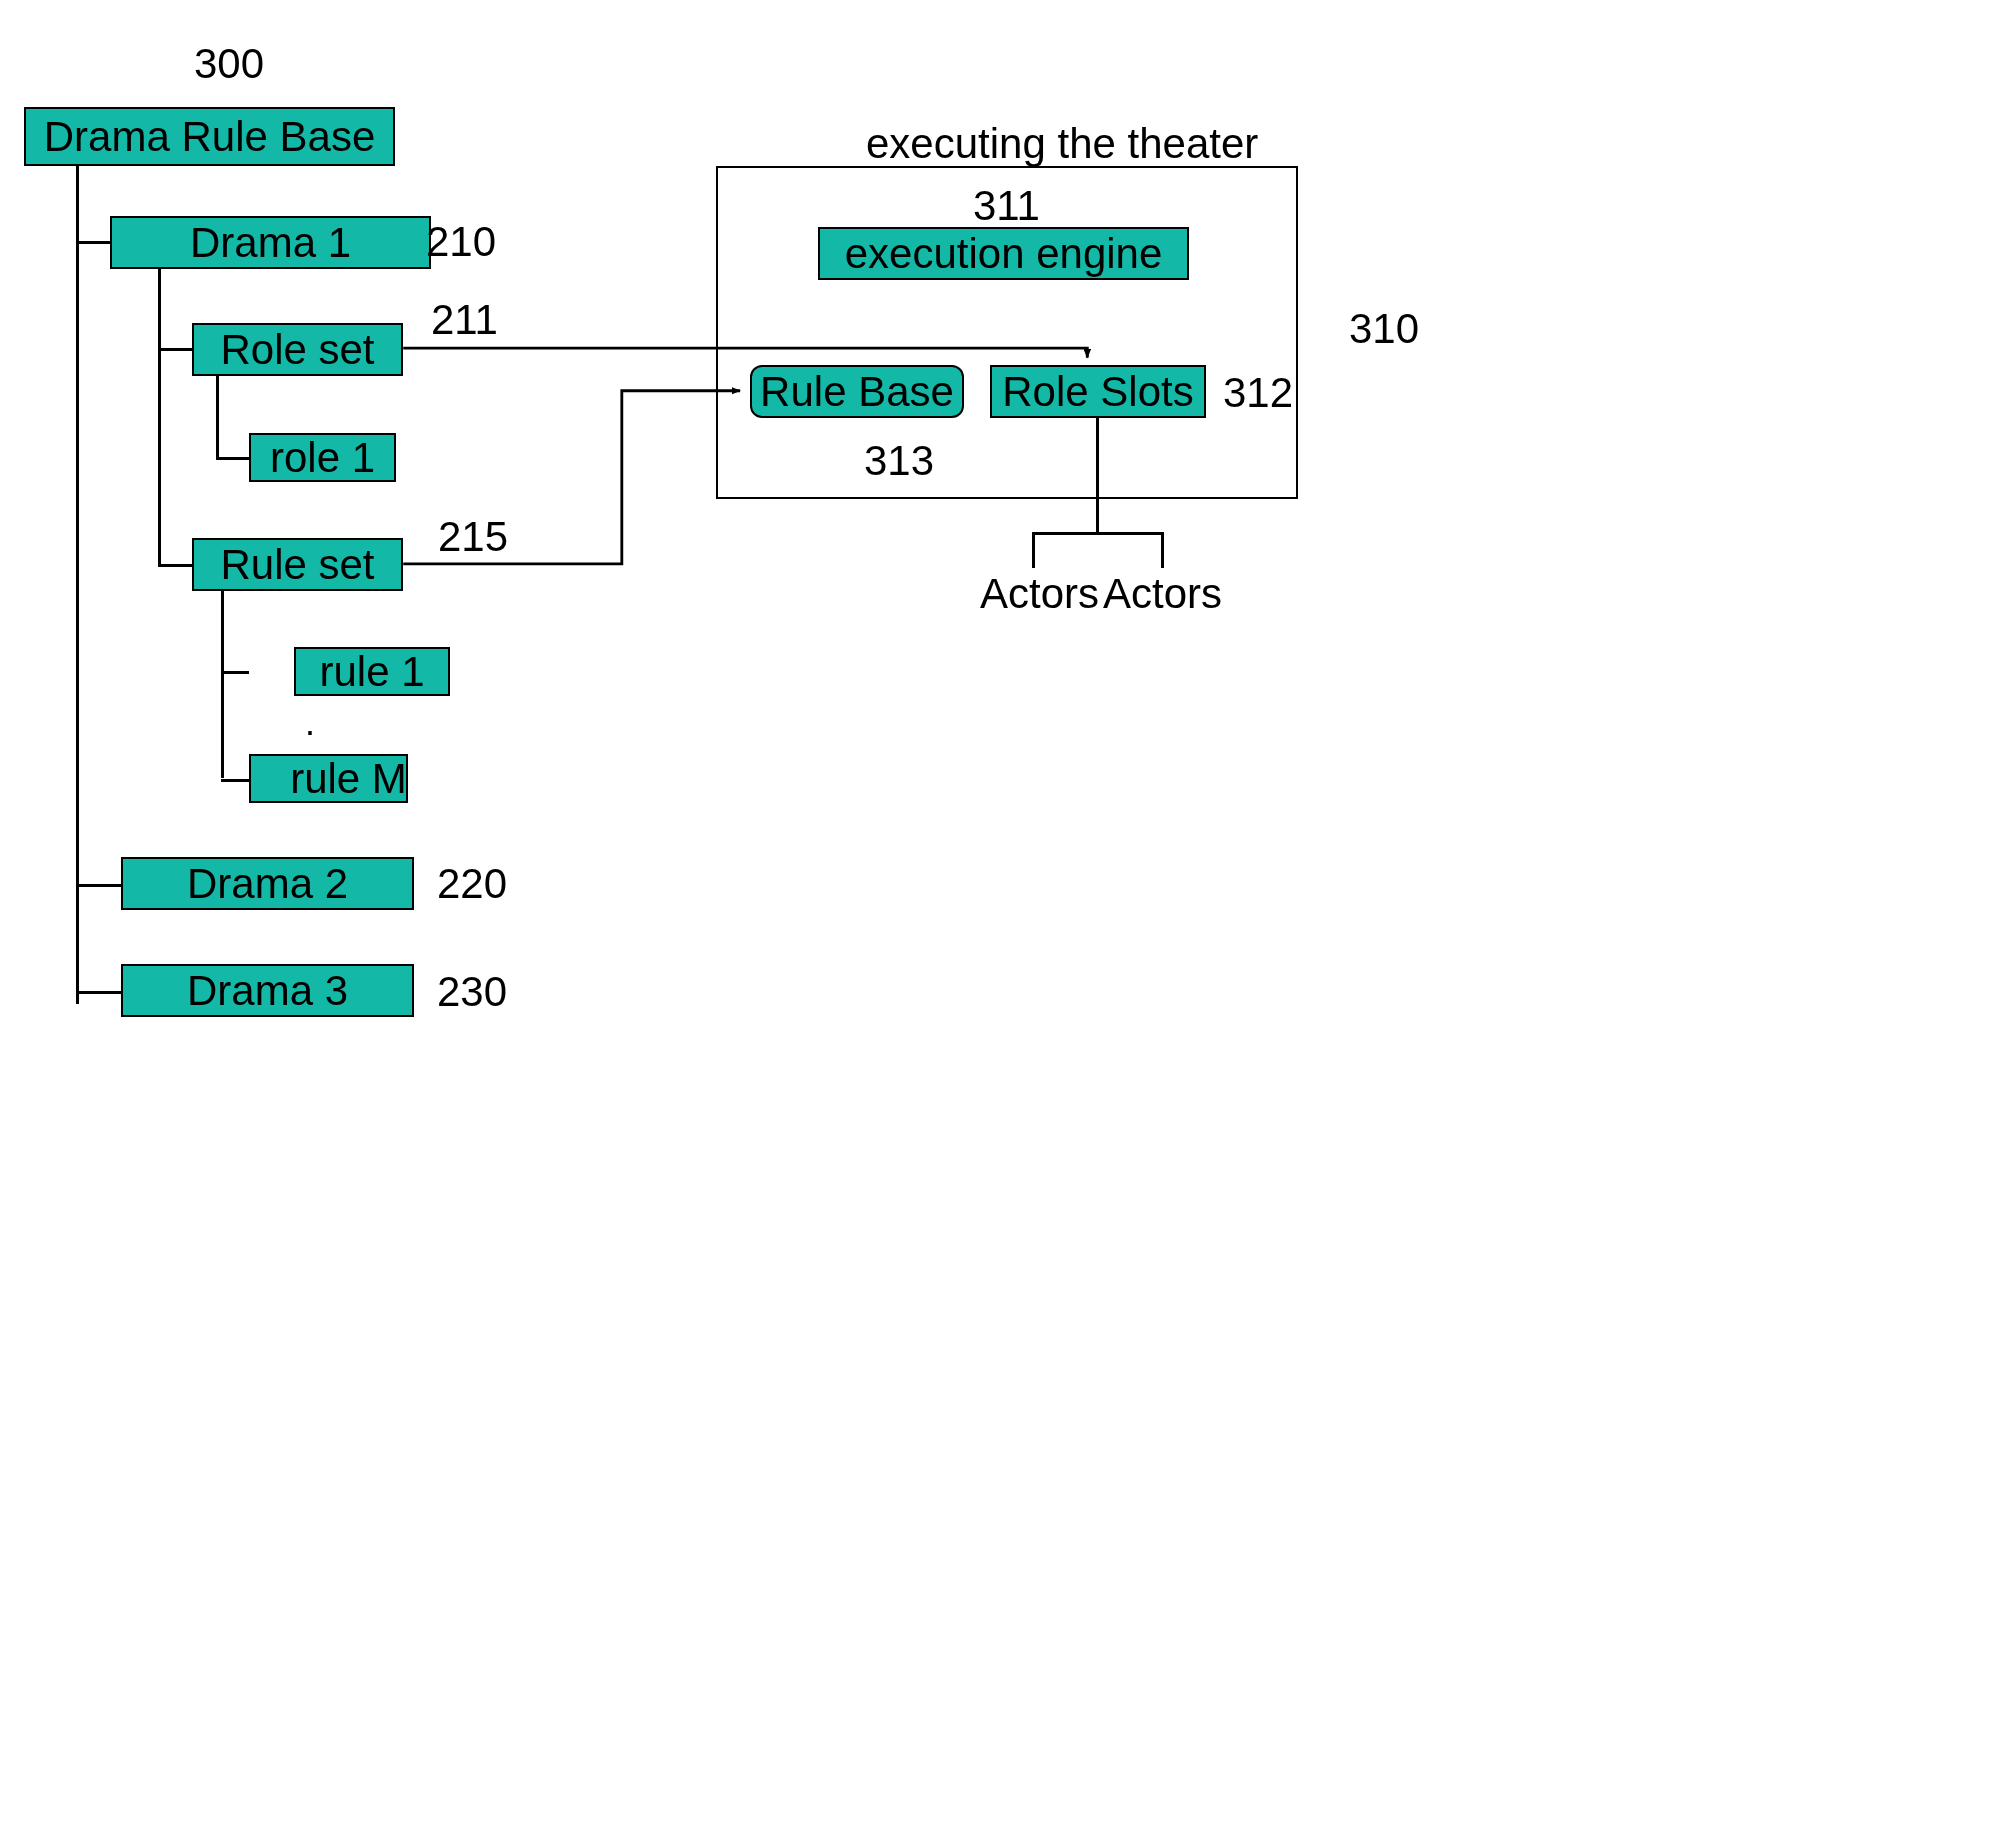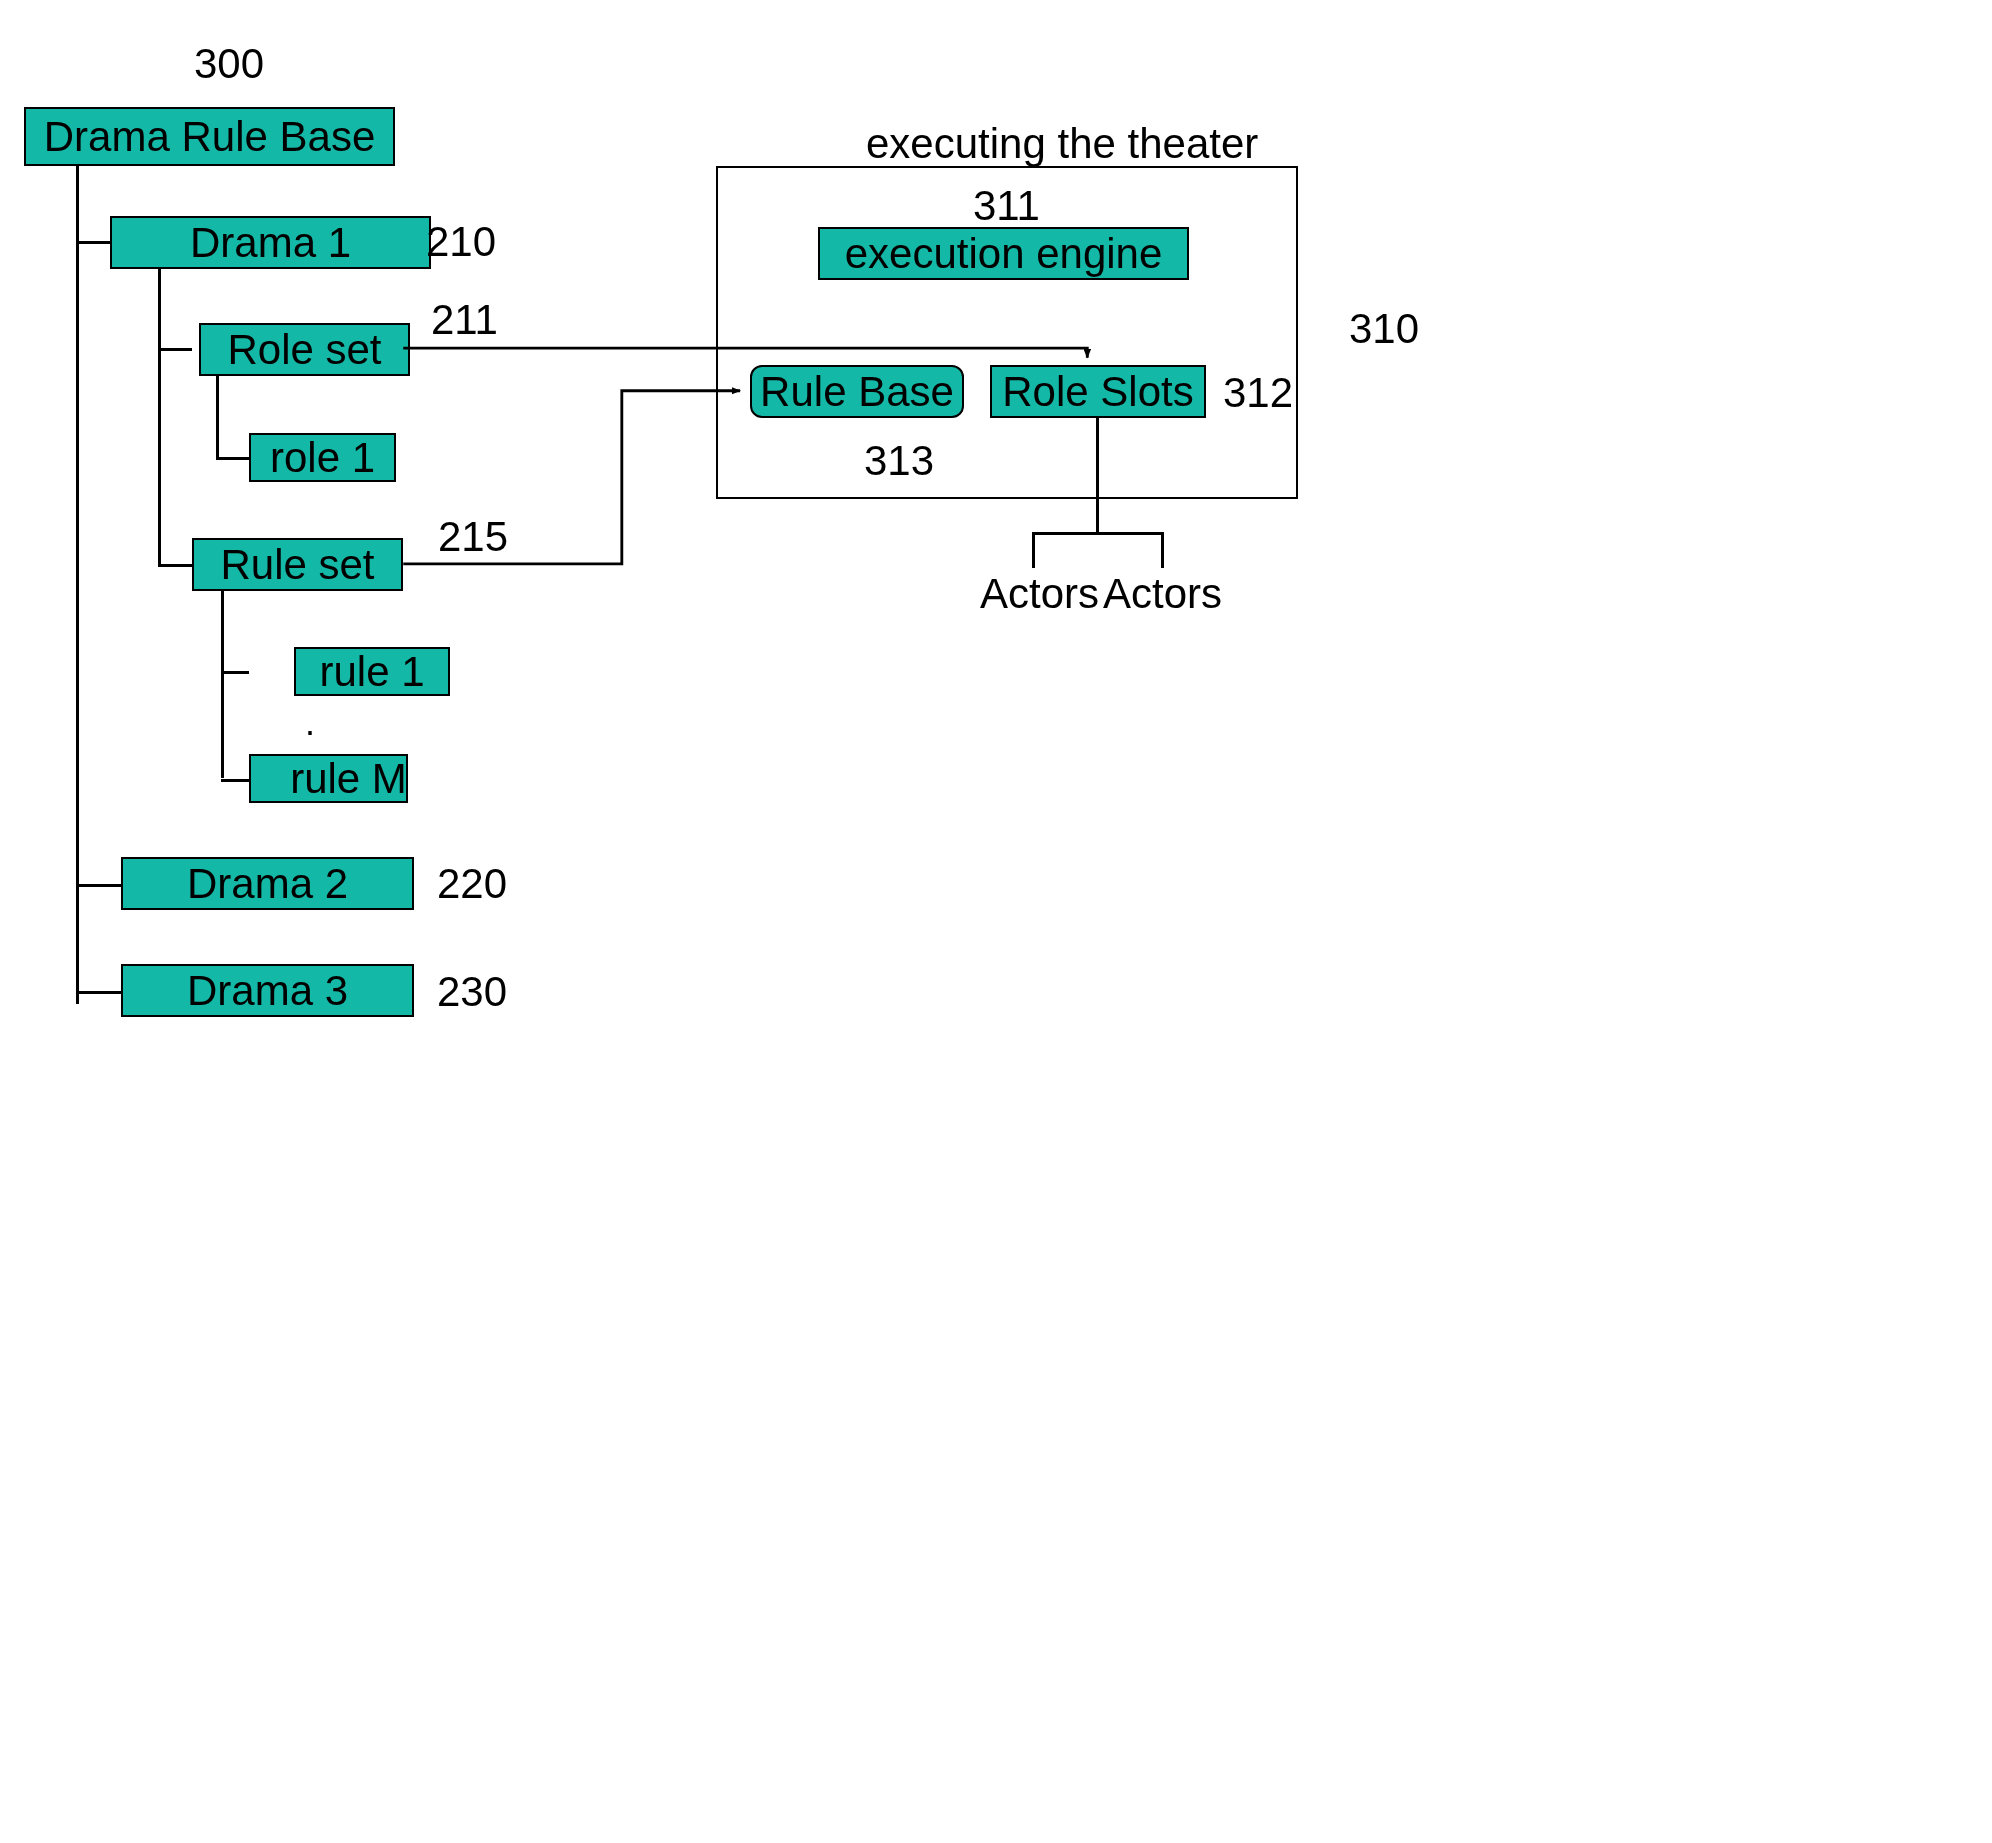--- a/index.html
+++ b/index.html
@@ -81,21 +81,21 @@
 
   <div class="vline" style="left:76px; top:166px; height:838px;"></div>
 
   <div class="hline" style="left:76px; top:241px; width:34px;"></div>
   <div class="box" style="left:110px; top:216px; width:321px; height:53px;">Drama 1</div>
   <div class="refnum" style="left:426px; top:221px;">210</div>
 
   <div class="vline" style="left:158px; top:269px; height:298px;"></div>
 
   <div class="hline" style="left:158px; top:348px; width:34px;"></div>
-  <div class="box" style="left:192px; top:323px; width:211px; height:53px;margin-left:7px;">Role set</div>
+  <div class="box" style="left:192px; top:323px; width:211px; height:53px;">Role set</div>
   <div class="refnum" style="left:431px; top:299px;">211</div>
 
   <div class="vline" style="left:216px; top:376px; height:81px;"></div>
   <div class="hline" style="left:216px; top:457px; width:33px;"></div>
   <div class="box" style="left:249px; top:433px; width:147px; height:49px;">role 1</div>
 
   <div class="hline" style="left:158px; top:564px; width:34px;"></div>
   <div class="box" style="left:192px; top:538px; width:211px; height:53px;">Rule set</div>
   <div class="refnum" style="left:438px; top:516px;">215</div>
 

